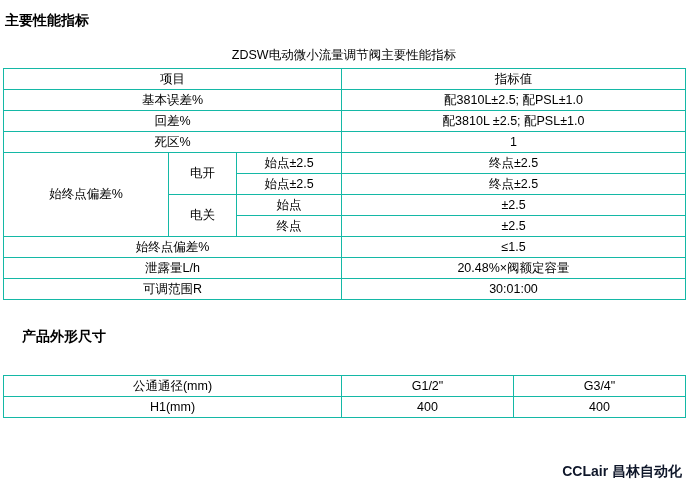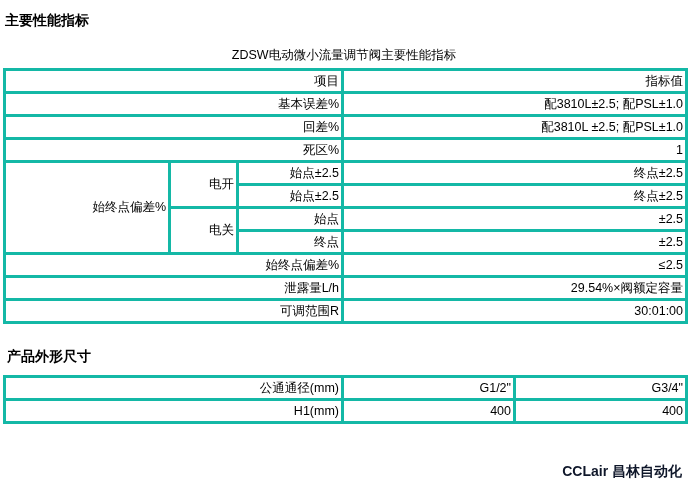--- a/index.html
+++ b/index.html
@@ -28,23 +28,22 @@
     margin: 0;
     padding: 0;
   }
   #heading1 {
     position: absolute;
     left: 5px;
     top: 12px;
   }
   #heading2 {
     position: absolute;
-    left: 7px;
+    left: 22px;
     top: 328px;
-    margin-top: 20px;
   }
   .table-caption {
     text-align: center;
     font-size: 12.5px;
     font-weight: normal;
     color: #000;
   }
   #caption1 {
     position: absolute;
     left: 0;
@@ -56,22 +55,22 @@
     left: 0;
     top: 357px;
     width: 688px;
   }
   table.grid {
     border-collapse: collapse;
     table-layout: fixed;
     font-size: 12.5px;
   }
   table.grid td {
-    border: 3px solid #14b8a6;
-    text-align: right;
+    border: 1px solid #14b8a6;
+    text-align: center;
     vertical-align: middle;
     padding: 1px 2px;
     line-height: 1.15;
     height: 18px;
     color: #000;
   }
   #perf-table {
     position: absolute;
     left: 3px;
     top: 68px;
@@ -142,25 +141,25 @@
         <td rowspan="2">电关</td>
         <td>始点</td>
         <td>±2.5</td>
       </tr>
       <tr>
         <td>终点</td>
         <td>±2.5</td>
       </tr>
       <tr>
         <td colspan="3">始终点偏差%</td>
-        <td>≤2.5</td>
+        <td>≤1.5</td>
       </tr>
       <tr>
         <td colspan="3">泄露量L/h</td>
-        <td>29.54%×阀额定容量</td>
+        <td>20.48%×阀额定容量</td>
       </tr>
       <tr>
         <td colspan="3">可调范围R</td>
         <td>30:01:00</td>
       </tr>
     </tbody>
   </table>
 
   <div class="section-heading" id="heading2">产品外形尺寸</div>
 

